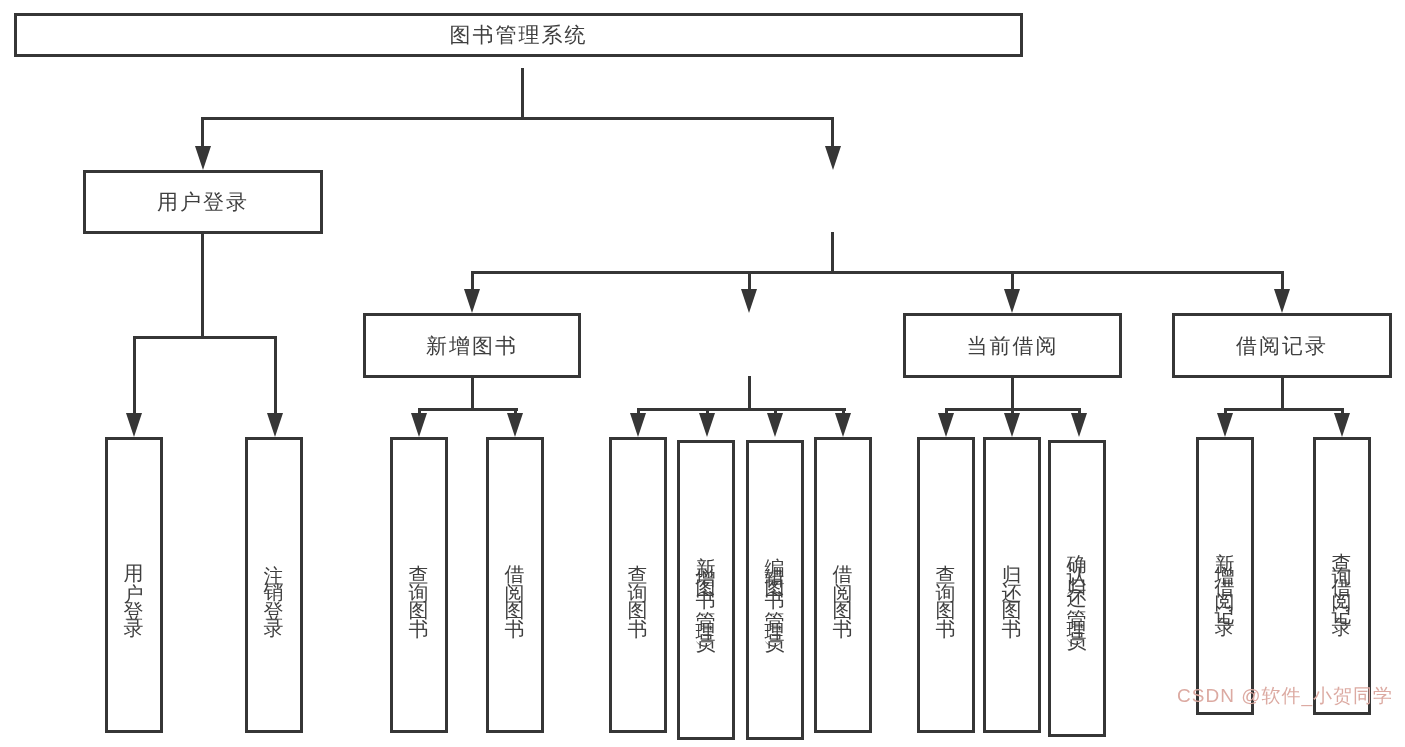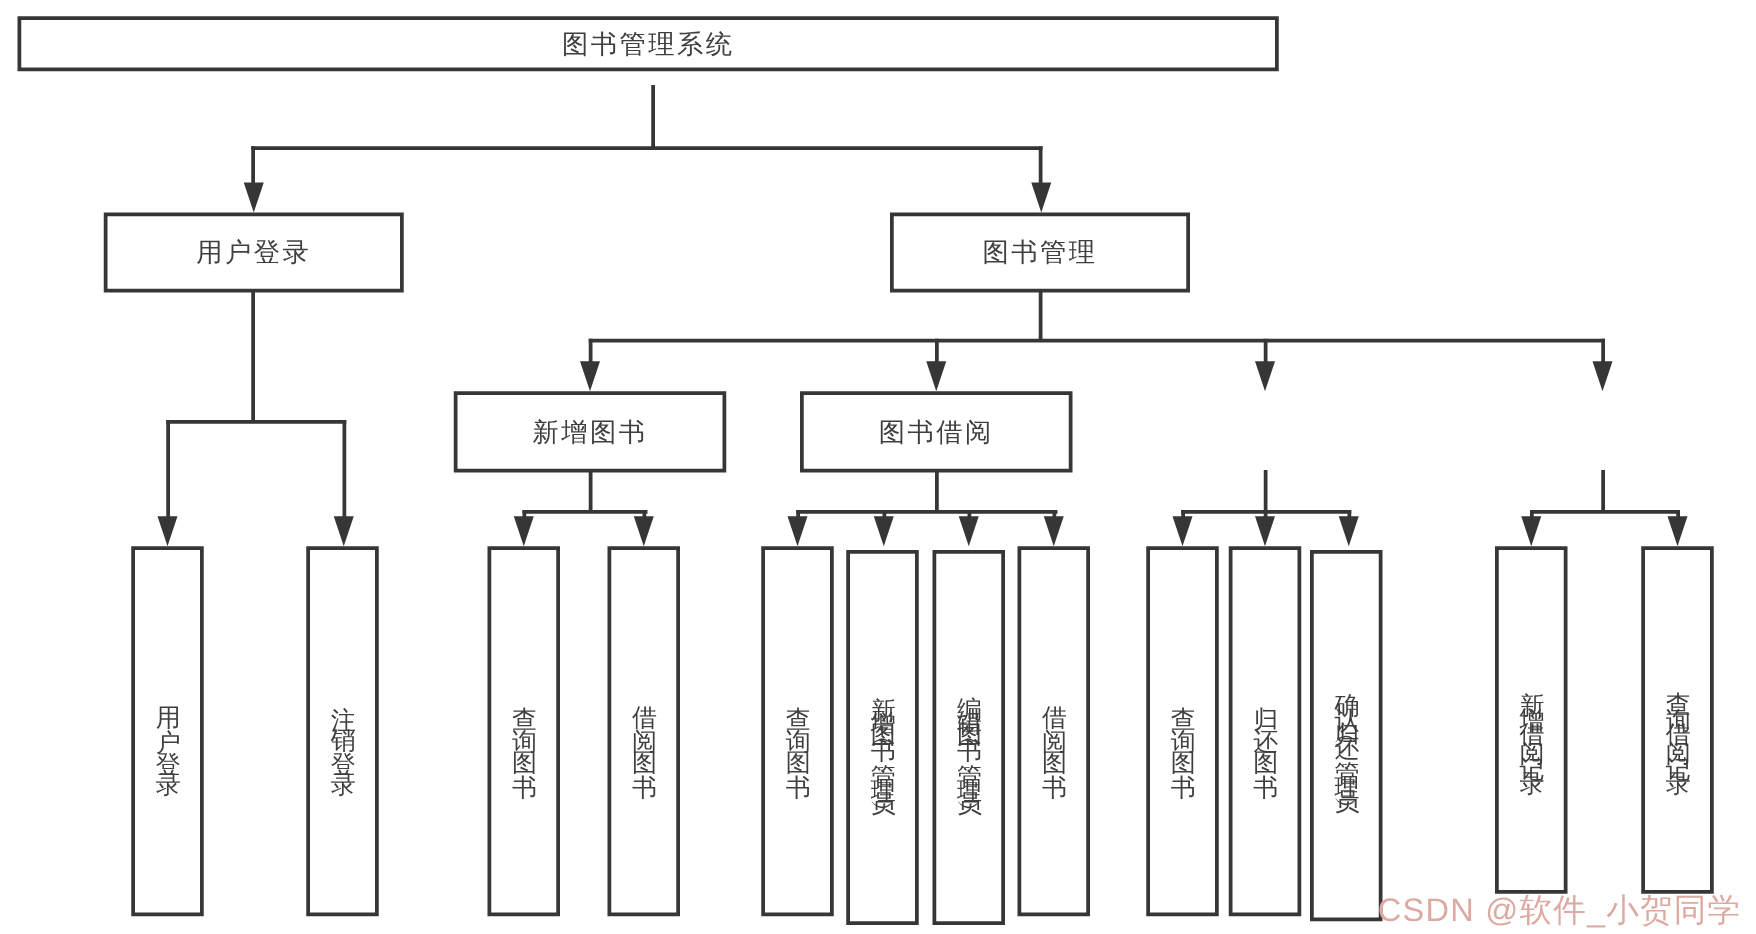--- a/index.html
+++ b/index.html
@@ -39,22 +39,22 @@
   .vline{position:absolute;width:3px;background:var(--line);}
   .hline{position:absolute;height:3px;background:var(--line);}
   .arrow{
     position:absolute;width:0;height:0;
     border-left:8px solid transparent;
     border-right:8px solid transparent;
     border-top:24px solid var(--line);
   }
   .watermark{
     position:absolute;
-    top:711px;right:12px;
-    font-size:26px;
+    top:683px;right:12px;
+    font-size:19px;
     color:var(--wm);
     letter-spacing:1px;
     white-space:nowrap;
   }
 </style>
 </head>
 <body>
 
 <div class="stage">
 
@@ -65,23 +65,20 @@
   <div class="vline" style="left:521px;top:68px;height:51px"></div>
   <div class="hline" style="left:201px;top:117px;width:633px"></div>
   <div class="vline" style="left:201px;top:117px;height:31px"></div>
   <div class="vline" style="left:831px;top:117px;height:31px"></div>
   <div class="arrow" style="left:195px;top:146px"></div>
   <div class="arrow" style="left:825px;top:146px"></div>
 
   <div class="node" style="left:83px;top:170px;width:240px;height:64px">
     <span class="h-label">用户登录</span>
   </div>
-  <div class="node" style="left:712px;top:170px;width:240px;height:64px">
-    <span class="h-label">图书管理</span>
-  </div>
 
   <div class="vline" style="left:201px;top:232px;height:106px"></div>
   <div class="hline" style="left:133px;top:336px;width:144px"></div>
   <div class="vline" style="left:133px;top:336px;height:79px"></div>
   <div class="vline" style="left:274px;top:336px;height:79px"></div>
   <div class="arrow" style="left:126px;top:413px"></div>
   <div class="arrow" style="left:267px;top:413px"></div>
 
   <div class="vline" style="left:831px;top:232px;height:41px"></div>
   <div class="hline" style="left:471px;top:271px;width:813px"></div>
@@ -90,22 +87,25 @@
   <div class="vline" style="left:1011px;top:271px;height:22px"></div>
   <div class="vline" style="left:1281px;top:271px;height:22px"></div>
   <div class="arrow" style="left:464px;top:289px"></div>
   <div class="arrow" style="left:741px;top:289px"></div>
   <div class="arrow" style="left:1004px;top:289px"></div>
   <div class="arrow" style="left:1274px;top:289px"></div>
 
   <div class="node" style="left:363px;top:313px;width:218px;height:65px">
     <span class="h-label">新增图书</span>
   </div>
-  <div class="node" style="left:640px;top:313px;width:218px;height:65px">
-    <span class="h-label">图书借阅</span>
+  <div class="node" style="left:903px;top:313px;width:219px;height:65px">
+    <span class="h-label">当前借阅</span>
+  </div>
+  <div class="node" style="left:1172px;top:313px;width:220px;height:65px">
+    <span class="h-label">借阅记录</span>
   </div>
 
   <div class="vline" style="left:471px;top:376px;height:34px"></div>
   <div class="hline" style="left:418px;top:408px;width:100px"></div>
   <div class="vline" style="left:418px;top:408px;height:10px"></div>
   <div class="vline" style="left:514px;top:408px;height:10px"></div>
   <div class="arrow" style="left:411px;top:413px"></div>
   <div class="arrow" style="left:507px;top:413px"></div>
 
   <div class="vline" style="left:748px;top:376px;height:34px"></div>

